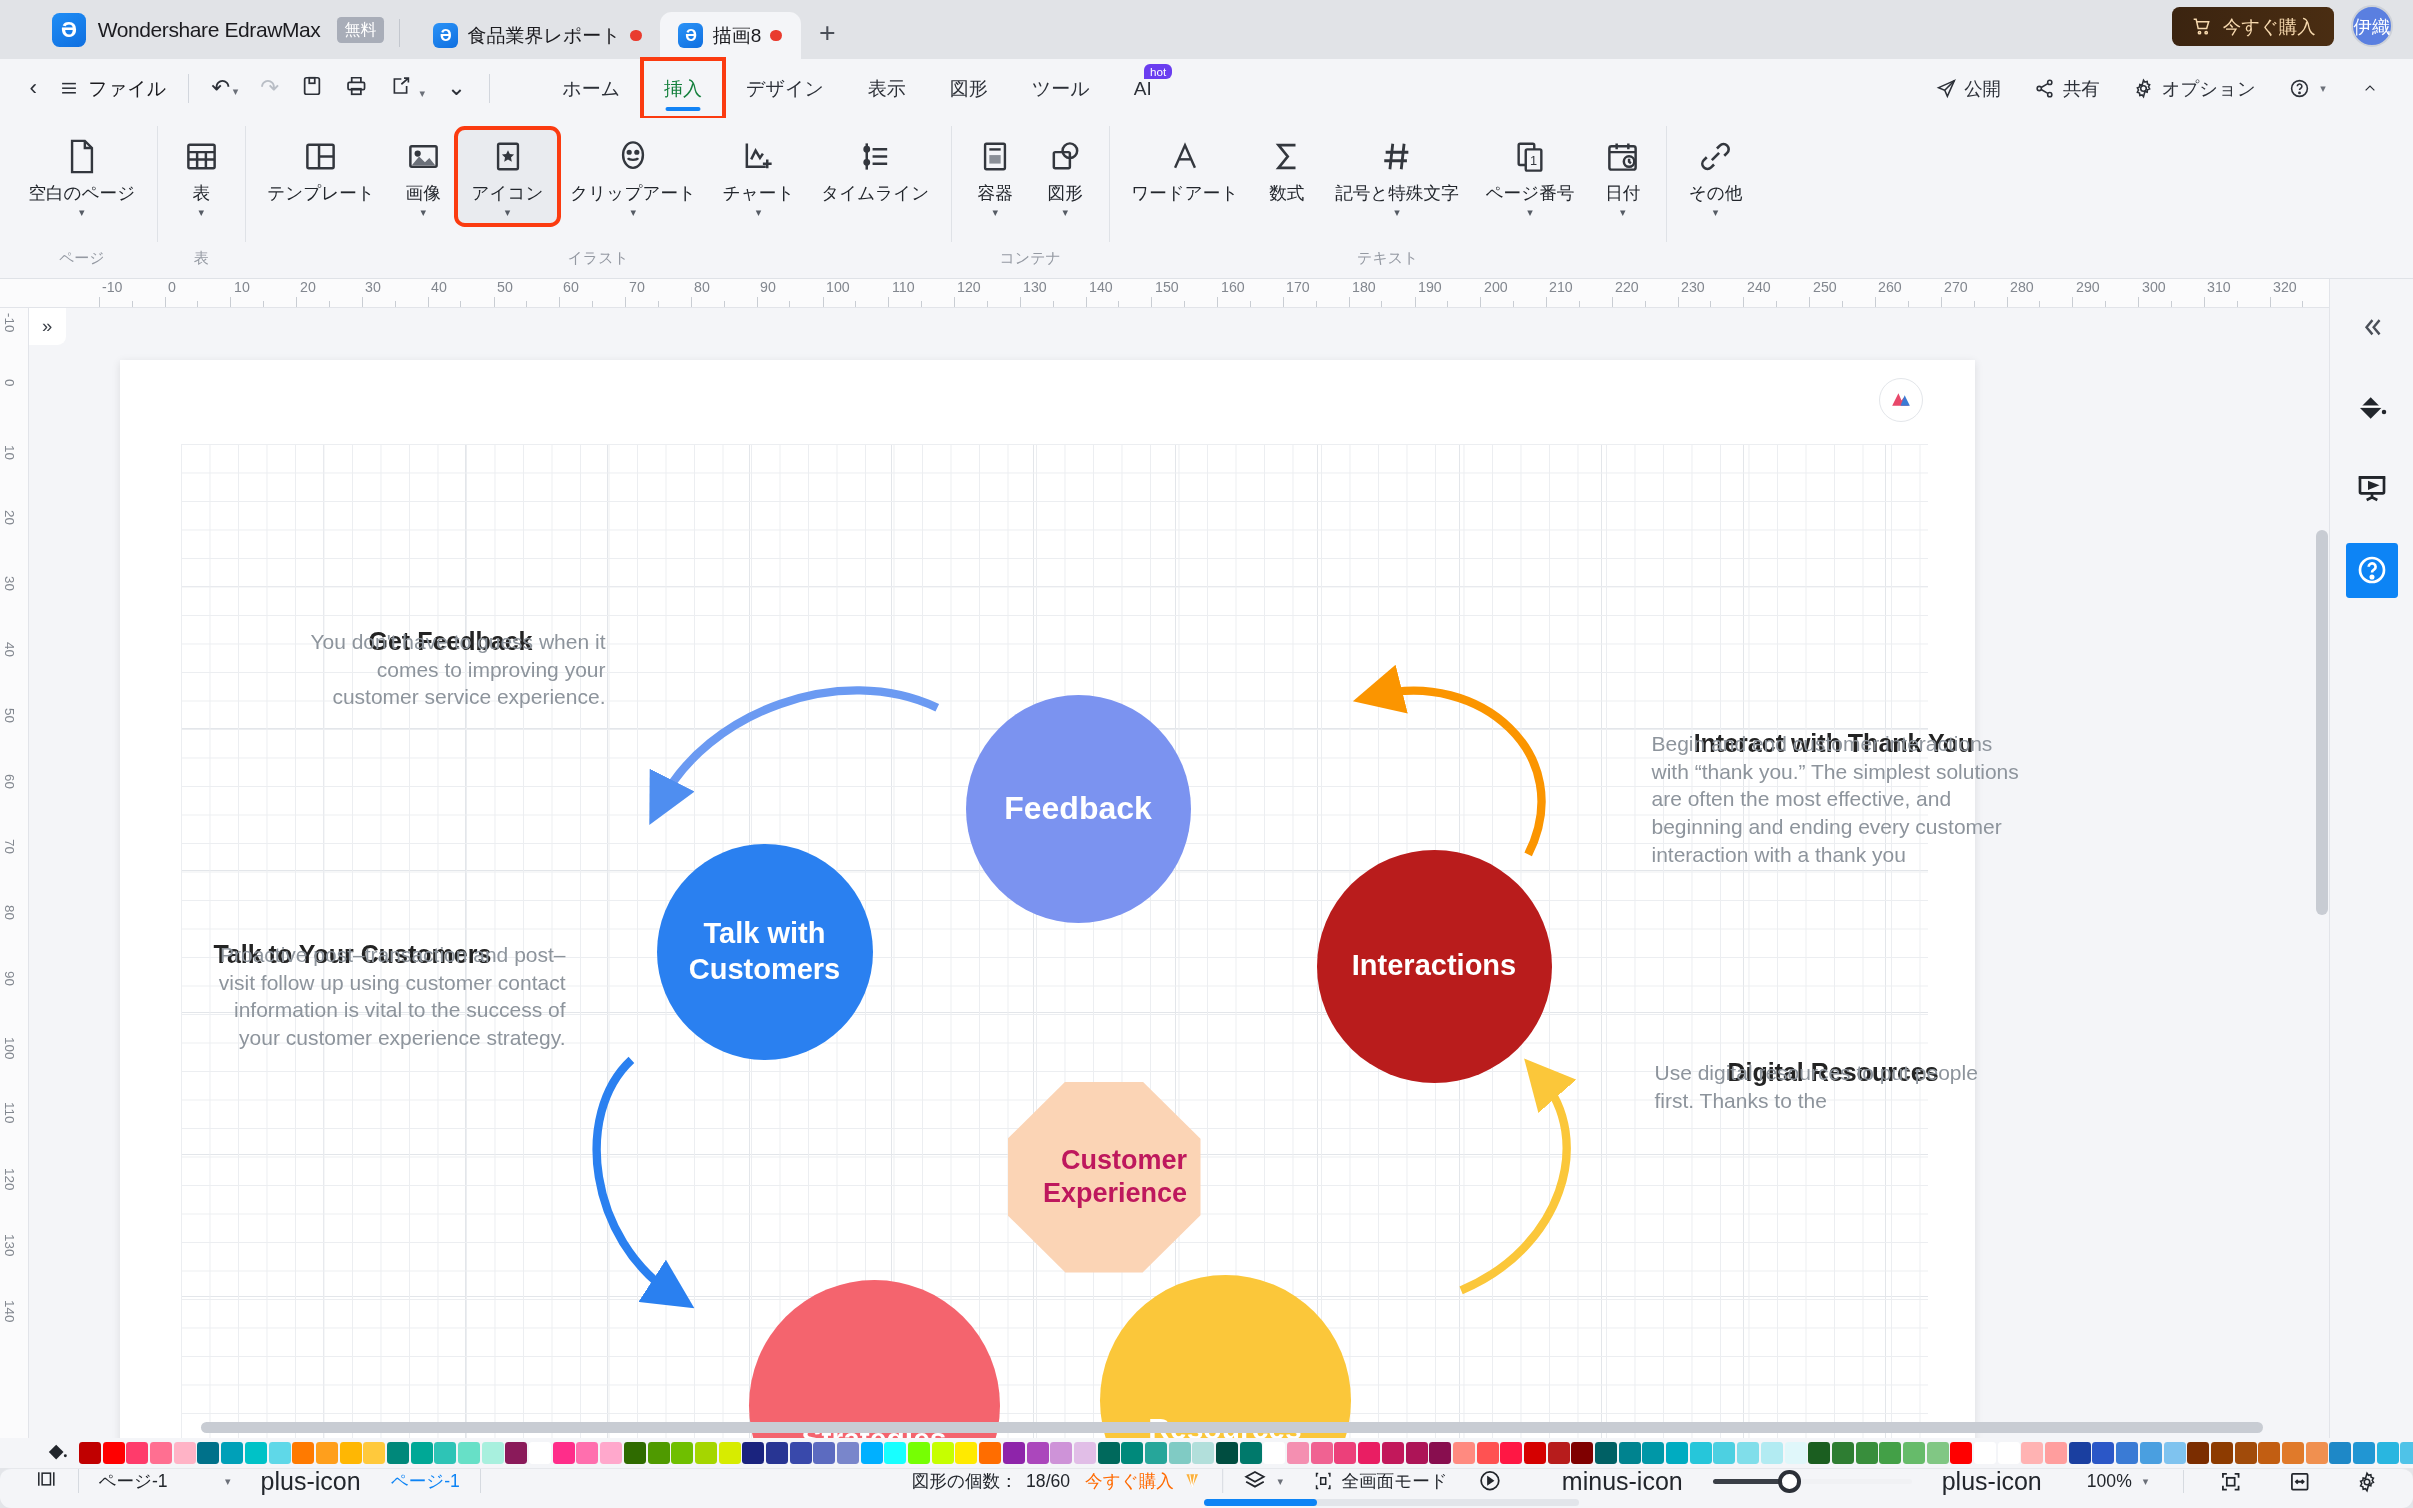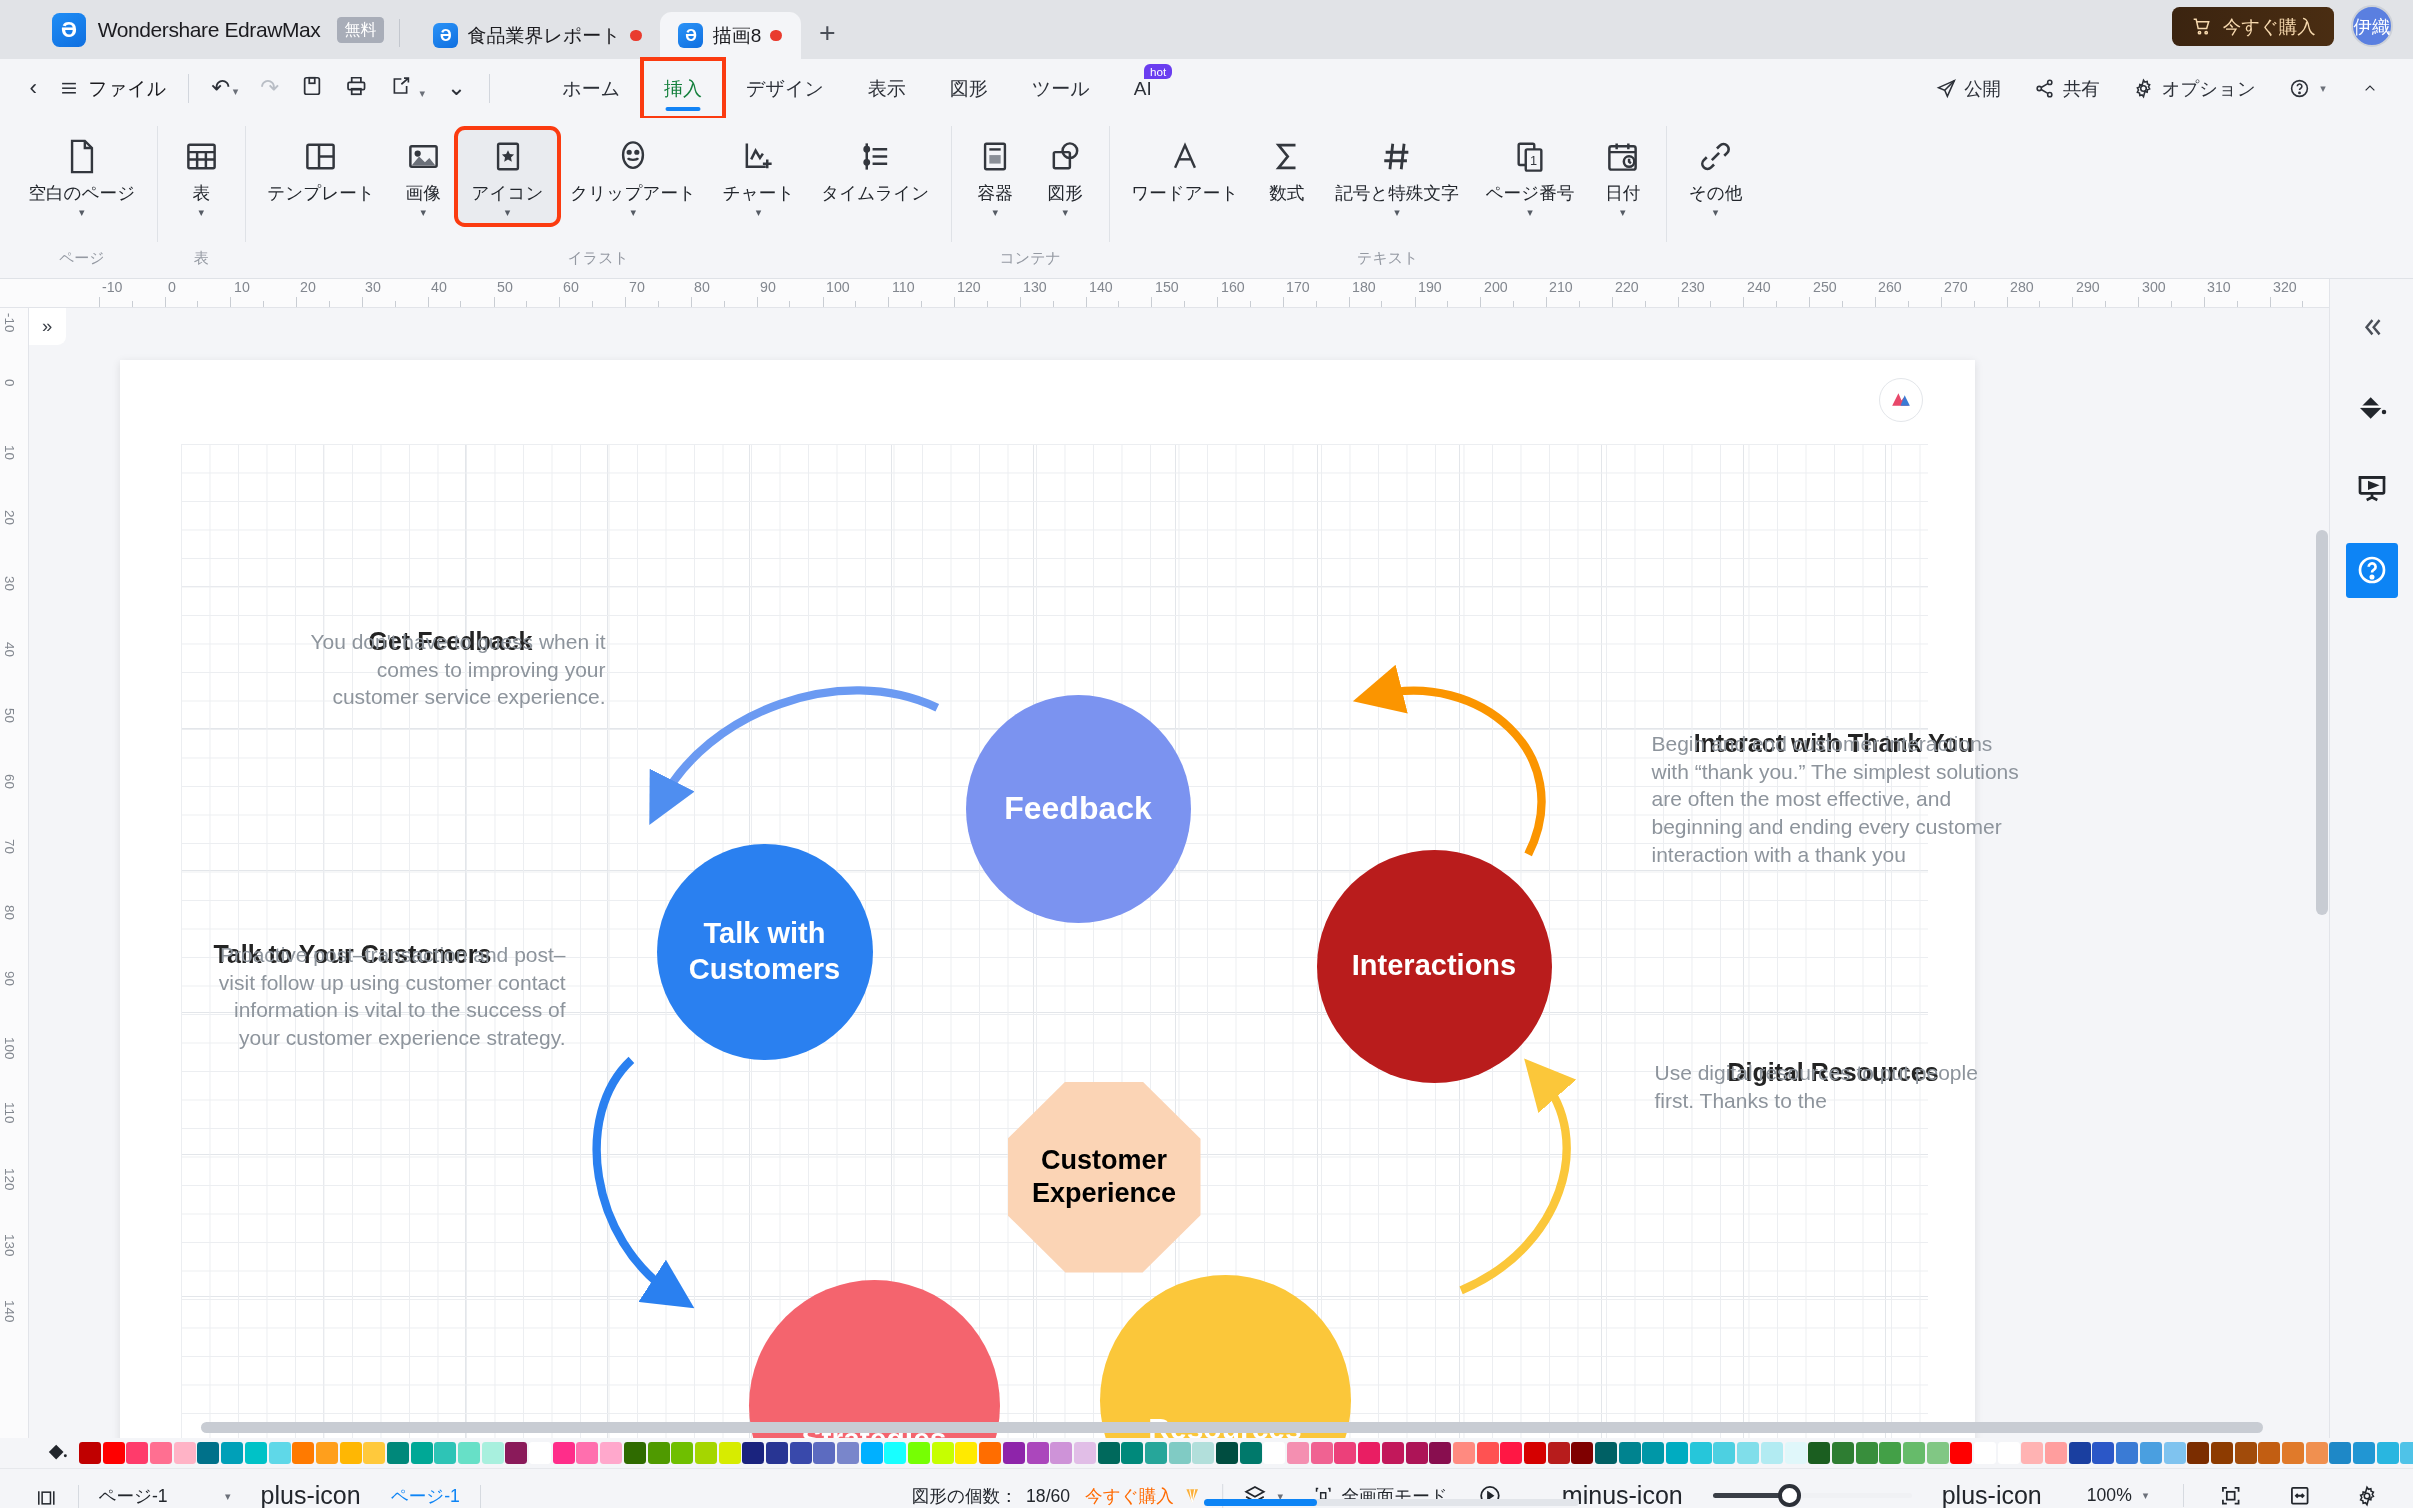--- a/index.html
+++ b/index.html
@@ -165,21 +165,21 @@
     position:absolute; left: 210px; top: 142px; width: 1492px;
     text-align:center; font-size: 19px; color: #8d949c;
   }
   .node {
     position:absolute; display:flex; align-items:center; justify-content:center;
     color:#fff; font-weight:bold; text-align:center; border-radius: 50%;
     line-height: 1.22;
   }
   .oct {
     position:absolute; display:flex; align-items:center; justify-content:center;
-    color:#000000; font-weight:bold; text-align:center; line-height:1.22;
+    color:#be185d; font-weight:bold; text-align:right; line-height:1.22;
     clip-path: polygon(30% 0,70% 0,100% 30%,100% 70%,70% 100%,30% 100%,0 70%,0 30%);
   }
   .lbl-blk { position:absolute; }
   .lbl-h { font-size: 25px; font-weight:bold; color:#232323; line-height:1.28; }
   .lbl-p { font-size: 21px; color:#8d949c; line-height:1.32; }
   .wm {
     position:absolute; right: 52px; top: 18.4px; width: 44px; height:44px;
     border-radius:50%; background:#fff; border:0.8px solid #e3e6ea;
     display:flex; align-items:center;justify-content:center;
   }
@@ -201,22 +201,22 @@
     position:absolute; left: 201px; bottom: 5px; width: 2062px; height: 11px;
     background:#c8ccd3; border-radius: 6.7px;
   }
 
   
   .palette { height: 30px; display:flex; align-items:center; background:#f4f5f8; padding-left: 47px; }
   .swatch { width: 22px; height: 22px; margin-right: 1.7px; border-radius:3.4px; cursor:pointer; flex: 0 0 auto;}
   .pal-tool { width: 39px; display:flex; flex-direction:column; align-items:center; margin-right: 10px; cursor:pointer; }
 
   .statusbar {
-    height: 40px; background:#f4f5f8; display:flex; align-items:flex-end;
-    padding: 0 20px; border-top:0.8px solid #e6e8ec; position:relative;
+    height: 40px; background:#f4f5f8; display:flex; align-items:flex-start;
+    padding: 0 20px; border-top:0.8px solid #e6e8ec; position:relative;border-radius:11px;
   }
   .sb-item { display:flex; align-items:center; gap:8.4px; font-size:17.6px; color:#22262c; padding: 0 15px; cursor:pointer;}
   .sb-sep { width:0.8px; height:23.5px; background:#d6dae0; margin: 0 5px; }
   .sb-blue { color:#0d84f5; }
   .sb-center { position:absolute; left: 50%; transform: translateX(-50%); display:flex; align-items:center; }
   .shapebar { position:absolute; left: 1204px; bottom: 1.7px; width: 375px; height: 7.5px; background:#e2e5ea; border-radius:4.2px; }
   .shapebar > i { display:block; height:100%; width: 30%; background:#0d84f5; border-radius:4.2px; }
   .zoom-track { width: 199px; height: 5.9px; background:#f0f1f4; border-radius:4.2px; position:relative; }
   .zoom-fill { position:absolute; left:0; top:0; height:100%; width: 37%; background:#3a3f47; border-radius:4.2px; }
   .zoom-knob { position:absolute; left: 33%; top: -8.4px; width: 22.6px; height:22.6px; border-radius:50%; background:#fff; border: 4.2px solid #2c3038; cursor:pointer;}

